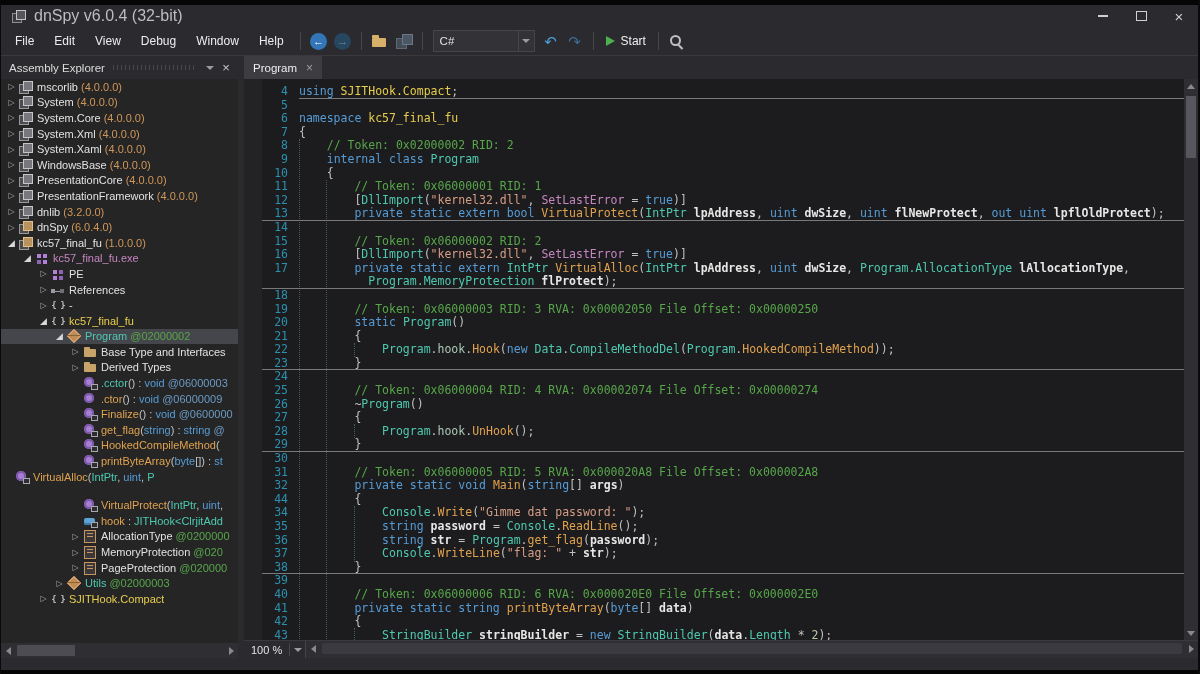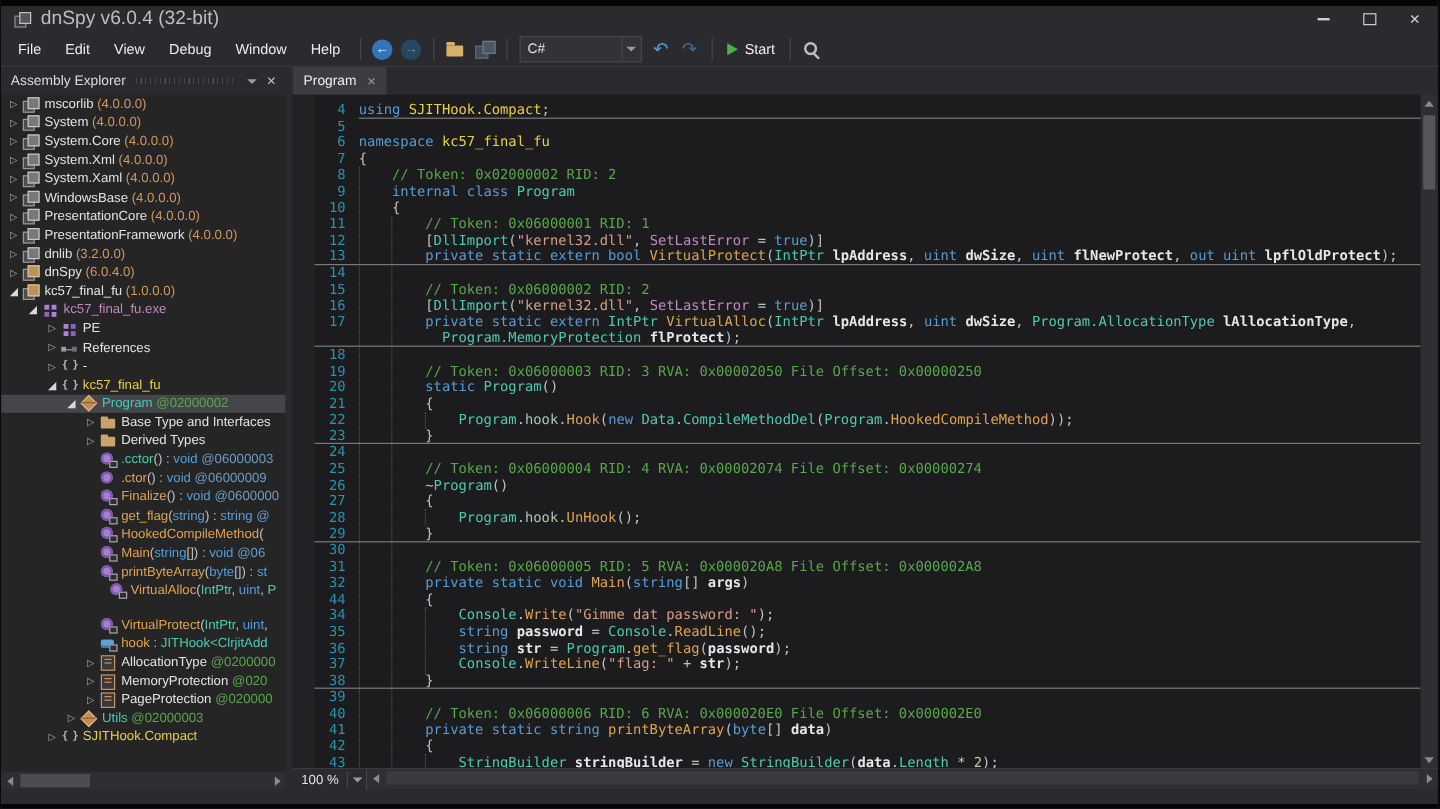--- a/index.html
+++ b/index.html
@@ -323,30 +323,23 @@
             <span class="ti ti-method lock">
               <i></i>
             </span>
             <span class="tree-label"><span class="tk-me">HookedCompileMethod</span><span class="tk-pu">(</span></span>
           </div>
           <div class="tree-row" style="padding-left: 68px;">
             <span class="expander"></span>
             <span class="ti ti-method lock">
               <i></i>
             </span>
-            <span class="tree-label"><span class="tk-me">Main</span><span class="tk-pu">(</span><span class="tk-kw">string</span><span class="tk-pu">[]) : </span><span class="tk-kw">void</span><span class="tk-mtok"> @06</span></span>
-          </div>
-          <div class="tree-row" style="padding-left: 68px;">
-            <span class="expander"></span>
-            <span class="ti ti-method lock">
-              <i></i>
-            </span>
             <span class="tree-label"><span class="tk-me">printByteArray</span><span class="tk-pu">(</span><span class="tk-kw">byte</span><span class="tk-pu">[]) : </span><span class="tk-kw">st</span></span>
           </div>
-          <div class="tree-row" style="padding-left: 68px; justify-content: center;">
+          <div class="tree-row" style="">
             <span class="expander"></span>
             <span class="ti ti-method lock">
               <i></i>
             </span>
             <span class="tree-label"><span class="tk-me">VirtualAlloc</span><span class="tk-pu">(</span><span class="tk-ty">IntPtr</span><span class="tk-pu">, </span><span class="tk-kw">uint</span><span class="tk-pu">, </span><span class="tk-ty">P</span></span>
           </div>
           <div class="tree-row" style="padding-left: 68px; margin-top: 13px;">
             <span class="expander"></span>
             <span class="ti ti-method lock">
               <i></i>

